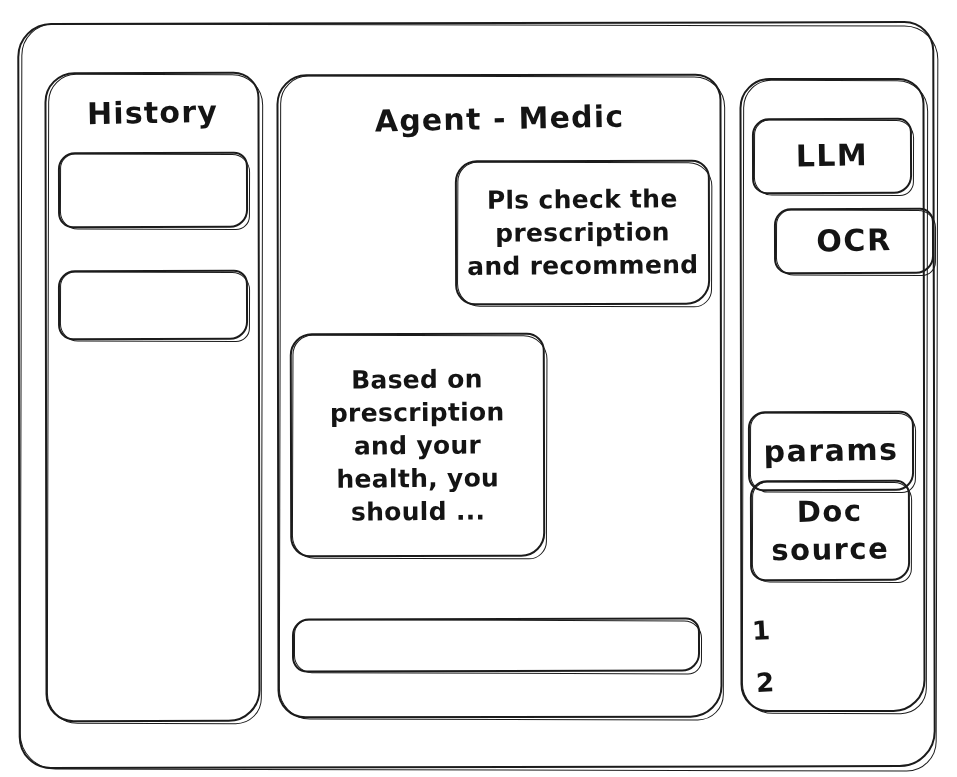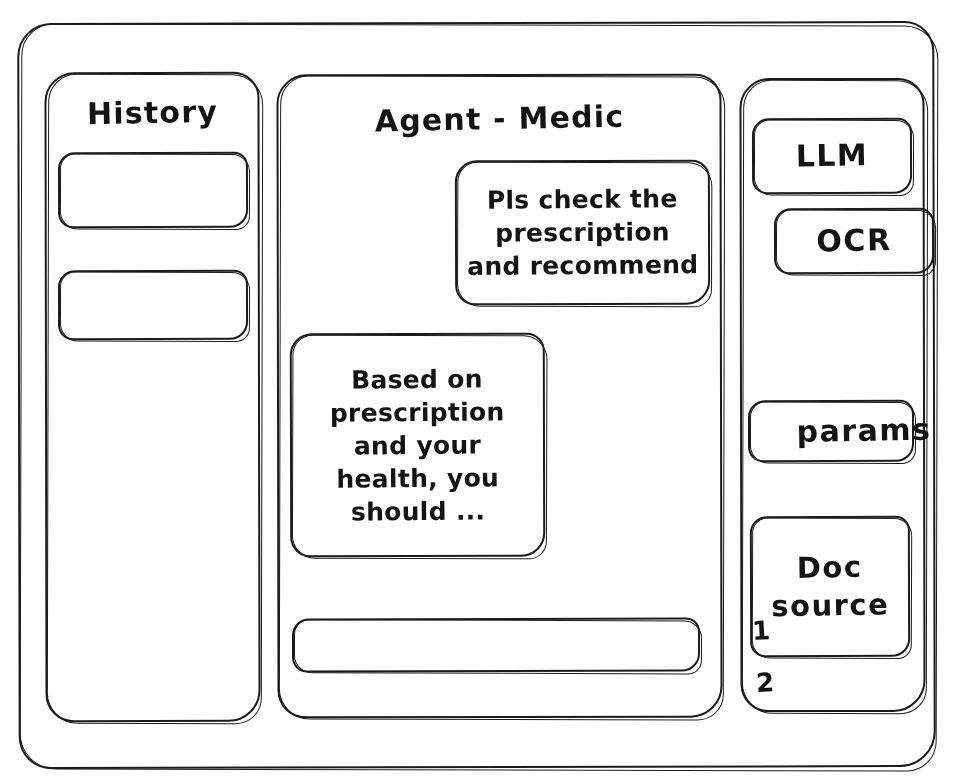--- a/index.html
+++ b/index.html
@@ -149,22 +149,22 @@
   #user-bubble-text { left: 455px; top: 160px; width: 255px; height: 145px; }
 
   #agent-bubble      { left: 290px; top: 333px; width: 255px; height: 224px; }
   #agent-bubble-text { left: 290px; top: 333px; width: 255px; height: 224px; }
 
   #composer       { left: 292px; top: 618px; width: 408px; height: 54px; }
 
   #tools-panel    { left: 740px; top: 78px;  width: 185px; height: 634px; }
   #tool-llm       { left: 752px; top: 118px; width: 160px; height: 76px; }
   #tool-ocr       { left: 752px; top: 208px; width: 160px; height: 66px; margin-left: 22px; }
-  #tool-params    { left: 748px; top: 400px; width: 166px; height: 62px; padding-left: 33px; }
-  #tool-docsource { left: 750px; top: 516px; width: 160px; height: 141px; }
+  #tool-params    { left: 748px; top: 411px; width: 166px; height: 80px; }
+  #tool-docsource { left: 750px; top: 480px; width: 160px; height: 101px; }
   #doc-num-1      { left: 752px; top: 614px; width: 40px; }
   #doc-num-2      { left: 756px; top: 666px; width: 40px; }
 </style>
 </head>
 <body>
 
 <div id="canvas">
 
   <div class="sk frame" id="app-frame"></div>
 

